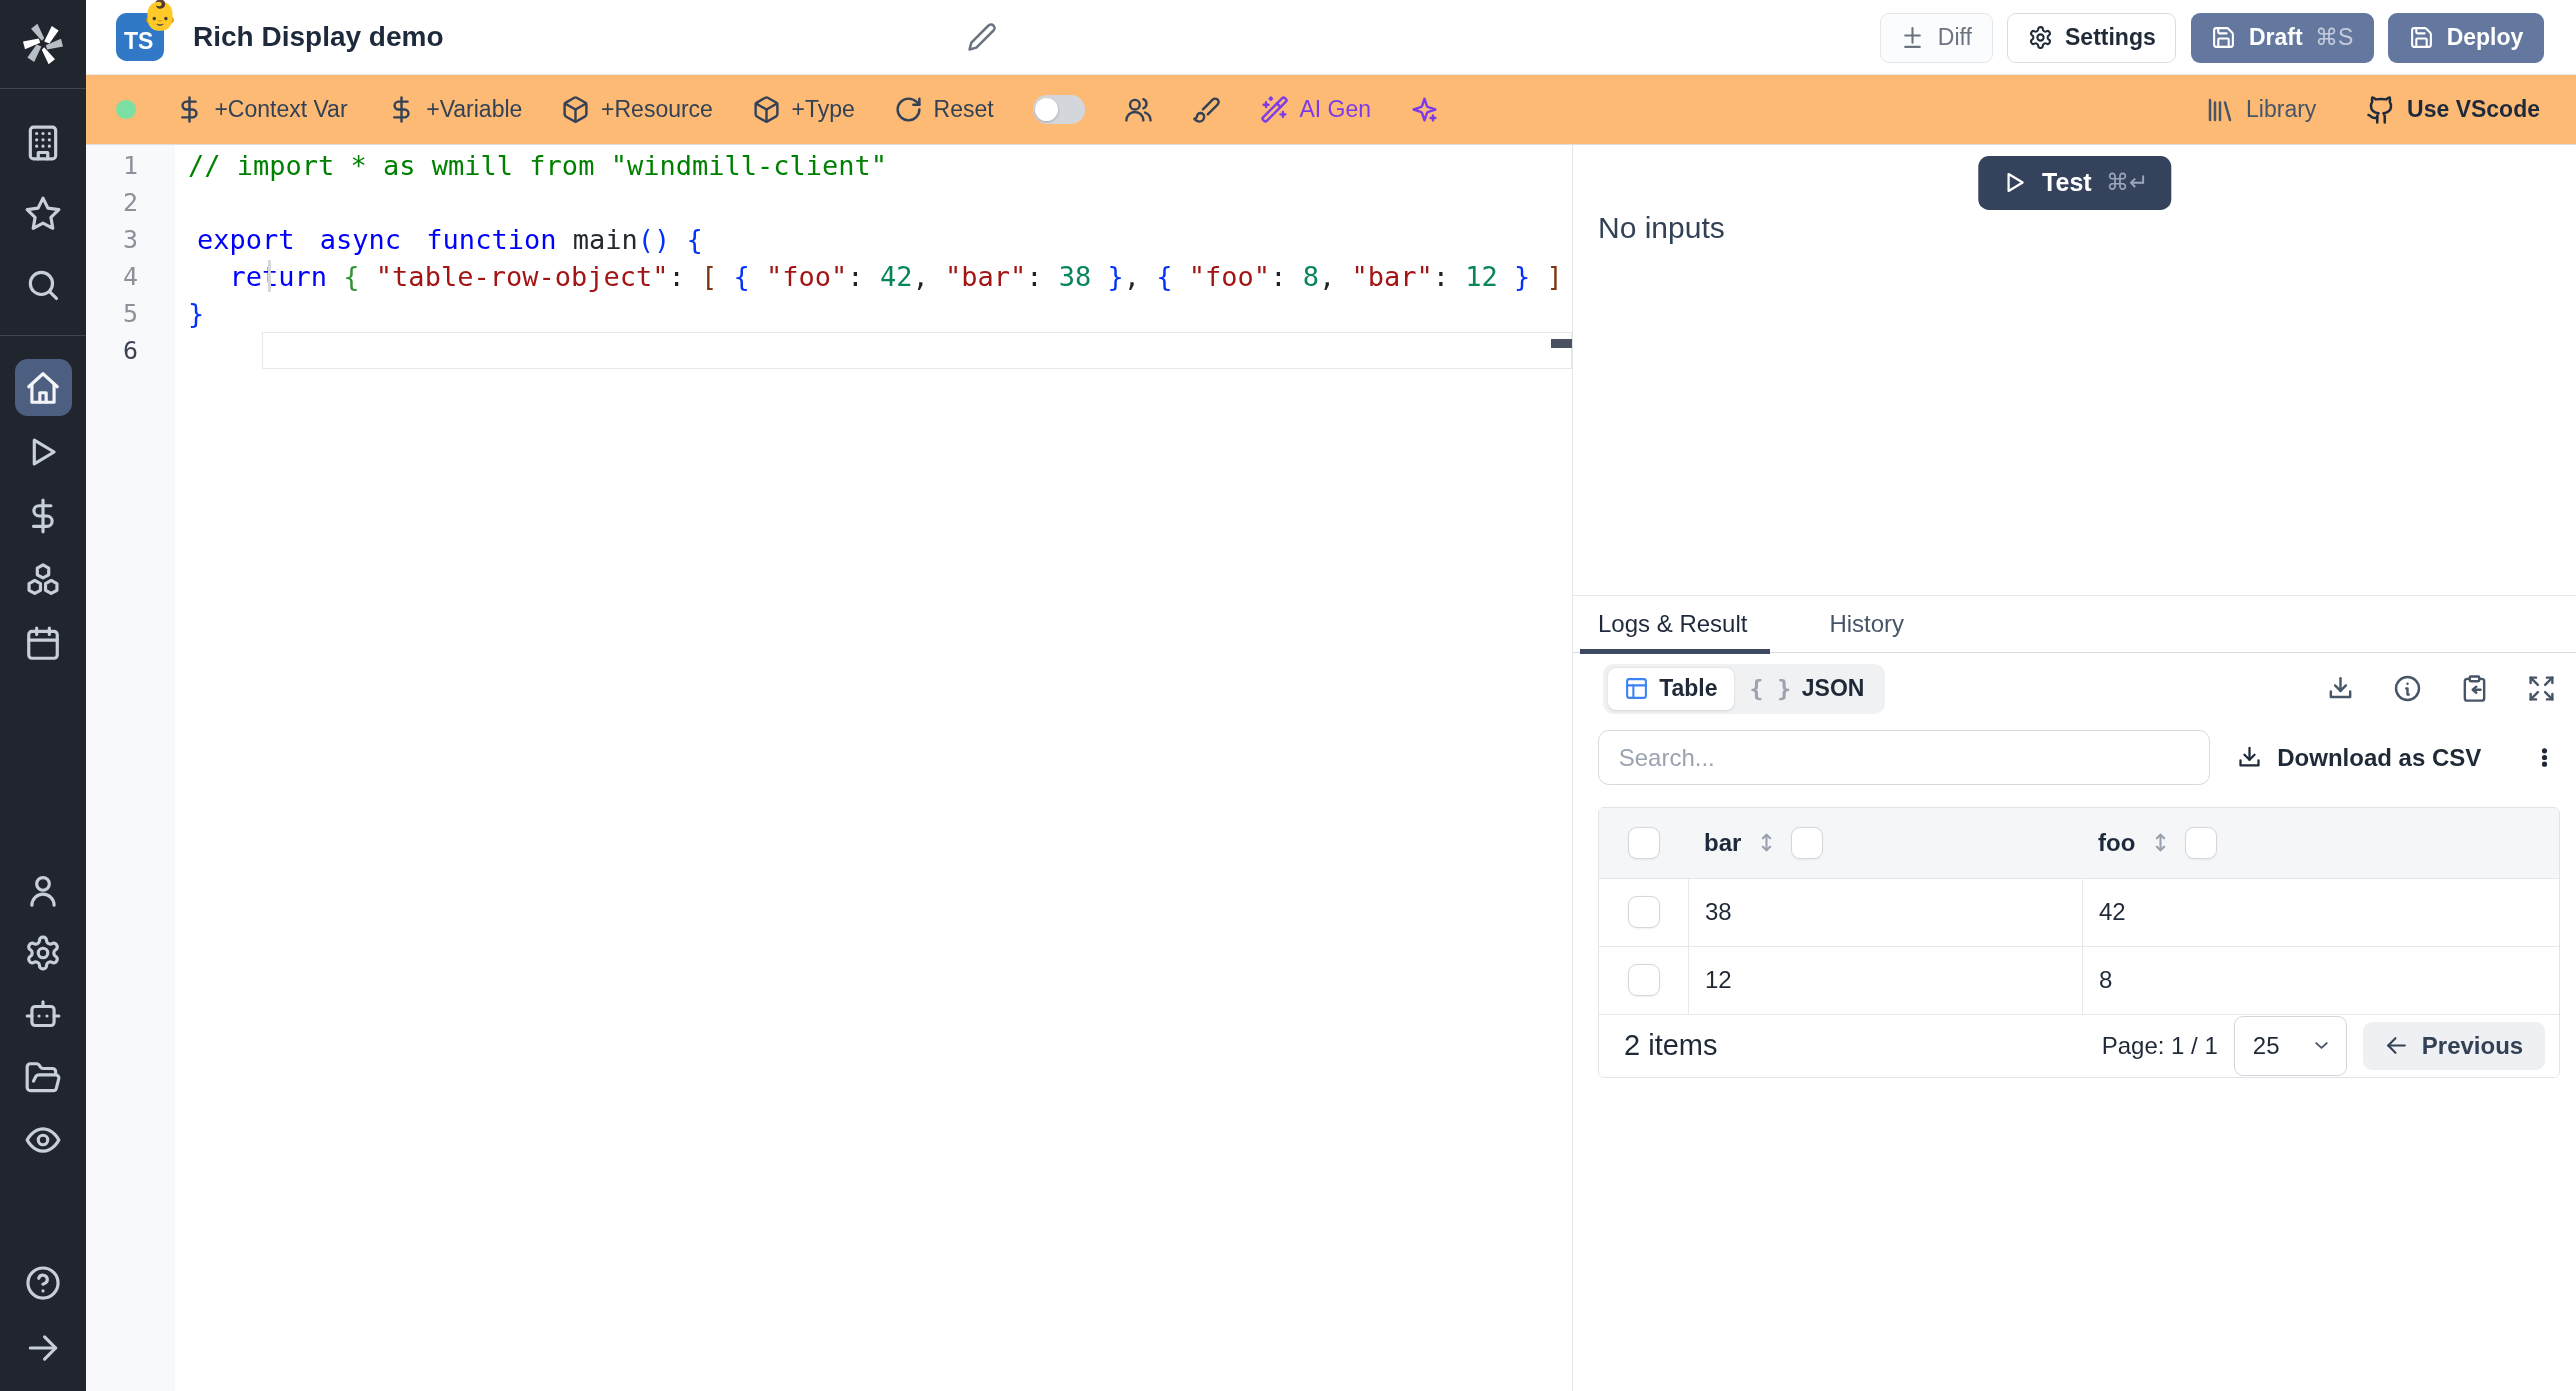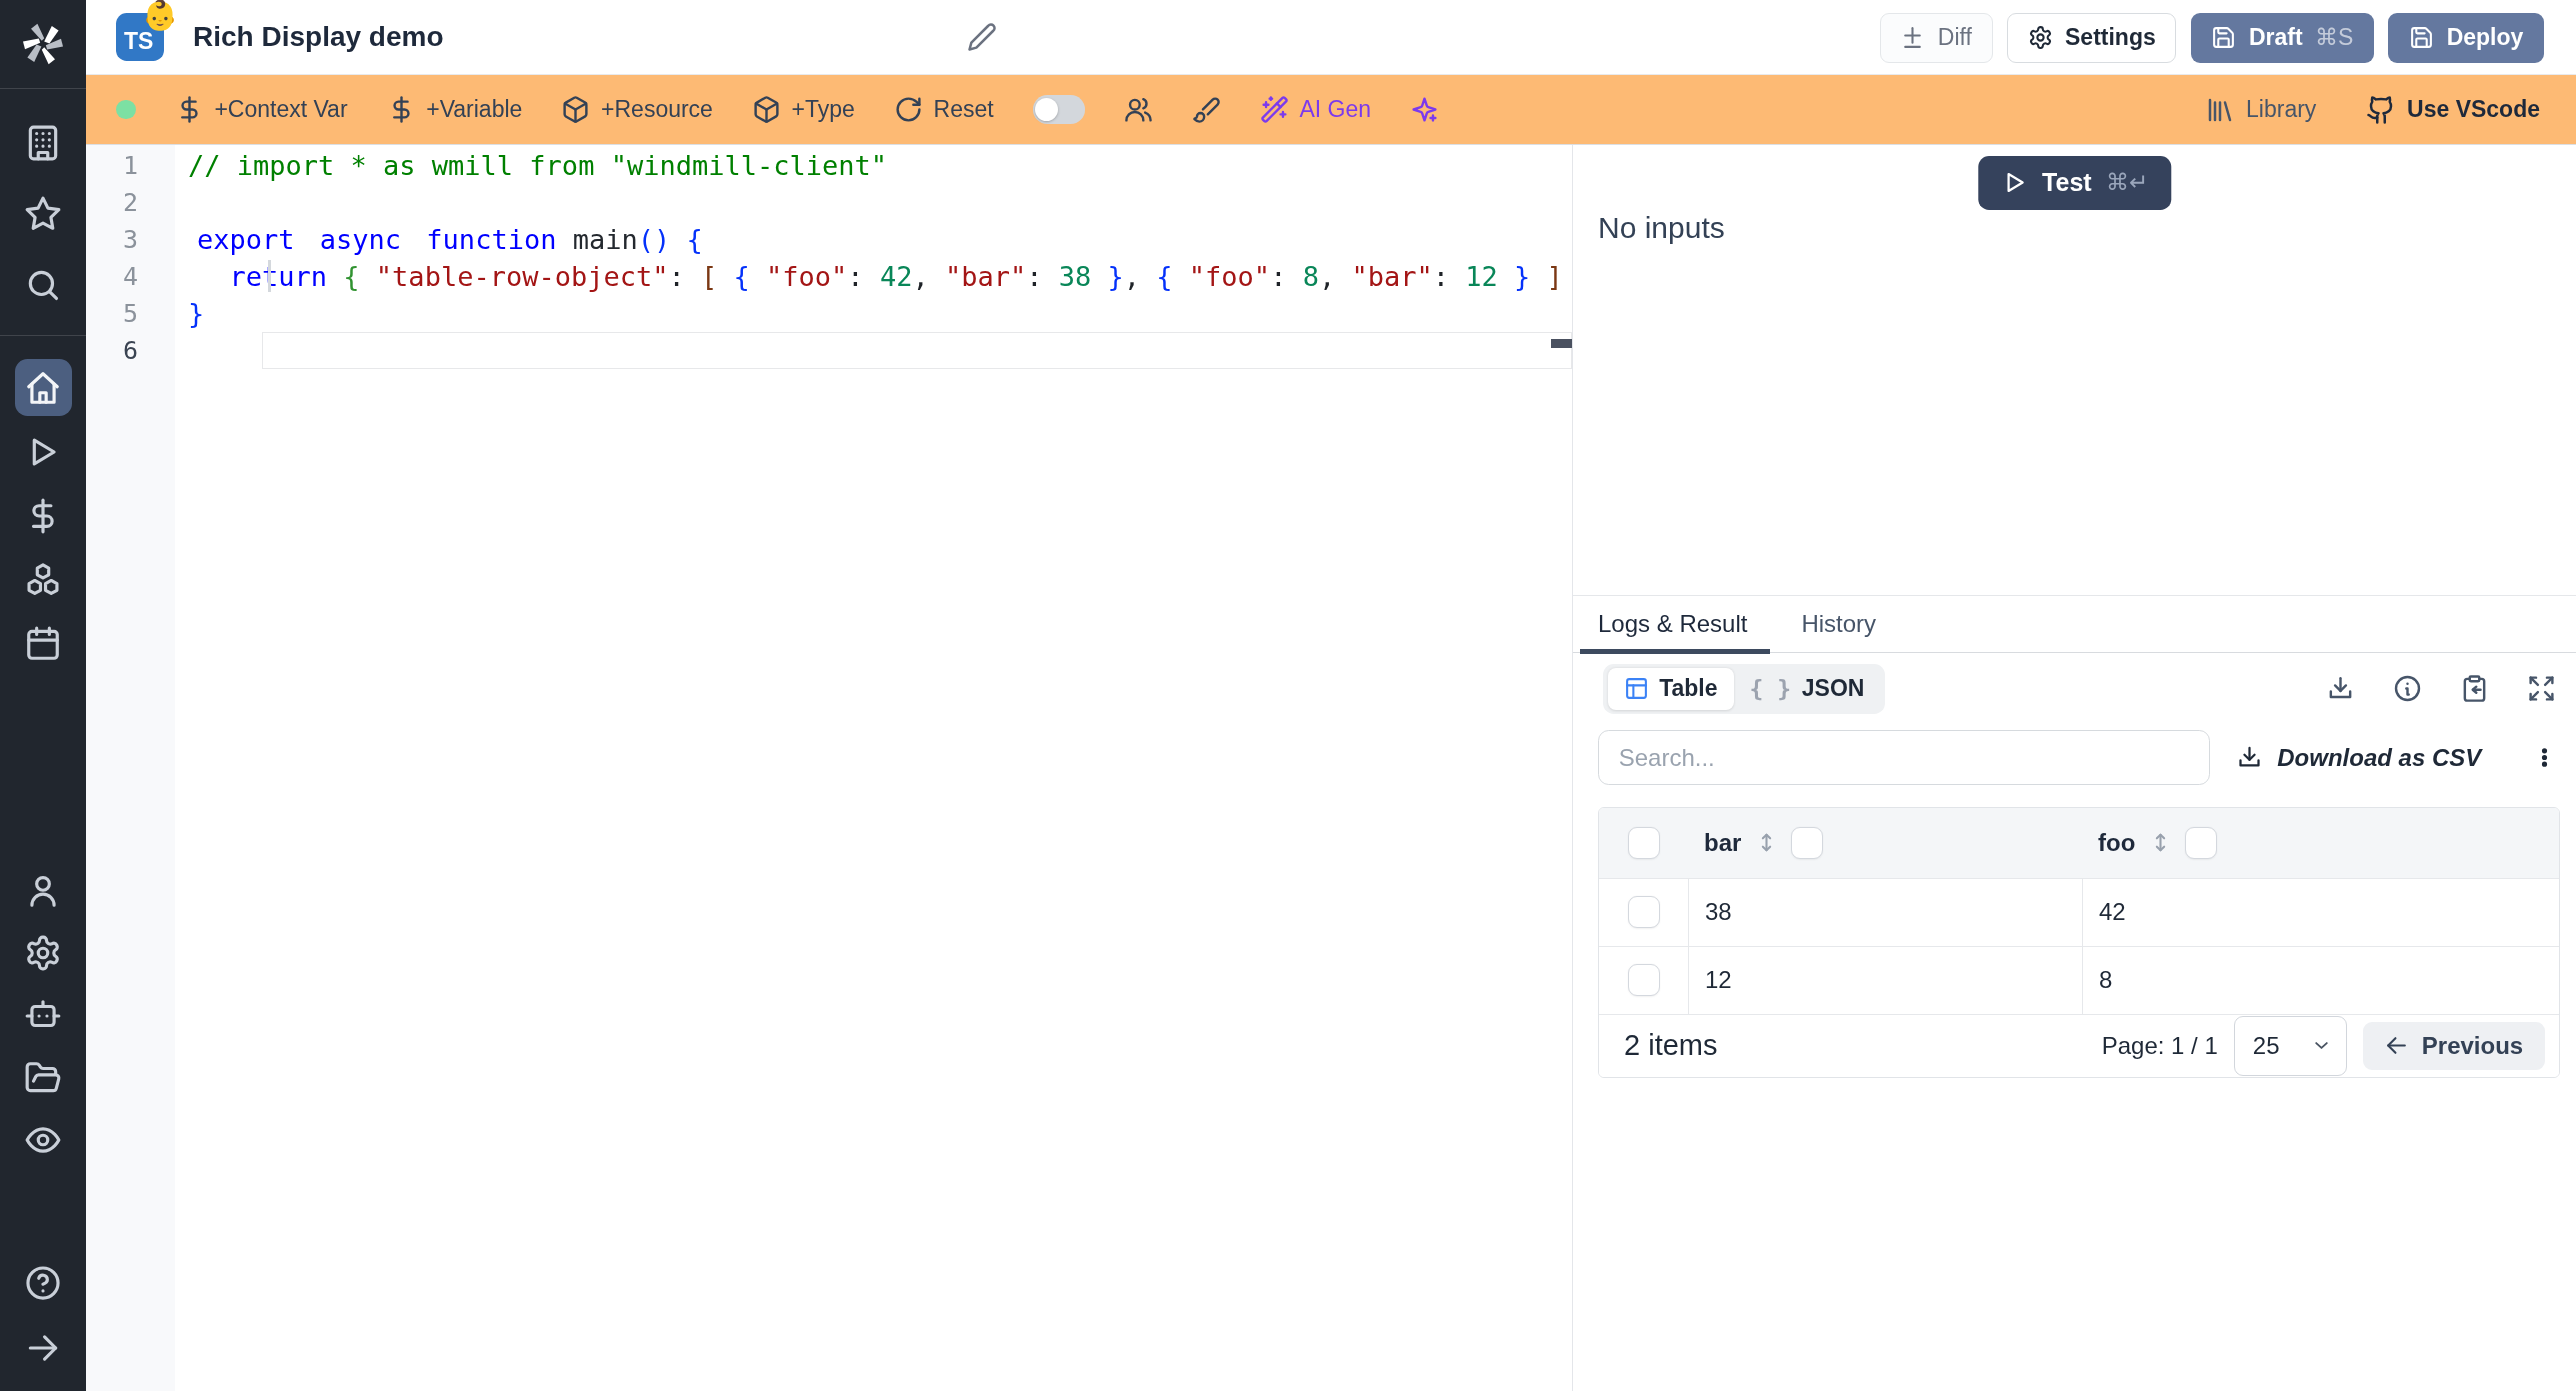--- a/index.html
+++ b/index.html
@@ -101,39 +101,39 @@
   .test-btn { position:absolute; top:10.7px; left:50%; transform:translateX(-50%);
     height:54px; padding:0 23px; border-radius:10.7px; background:var(--test-button,#35425c);
     color:#fff; display:flex; align-items:center; gap:14.3px; font-size:25px; font-weight:700; cursor:pointer; }
   .test-btn .i { width:27px; height:27px; }
   .test-btn .shortcut { color:#9aa6bb; font-weight:500; font-size:23px; }
   .no-inputs { position:absolute; left:25px; top:66px; font-size:30px; color:#334155; }
 
   
   .result-area { flex:1; border-top:1.8px solid #e5e7ea; display:flex; flex-direction:column; min-height:0; }
   .tabs { height:57px; flex:none; border-bottom:1.8px solid #d8dbdf; display:flex; align-items:center;
-    padding-left:25px; gap:54px; }
+    padding-left:25px; gap:82px; }
   .tab { font-size:24px; color:#475569; cursor:pointer; height:100%; display:flex; align-items:center; position:relative; }
   .tab.active { color:#1e293b; font-weight:500; }
   .tab.active::after { content:""; position:absolute; left:-18px; right:-23px; bottom:-1.8px; height:4.5px;
     background:var(--tab-underline,#3d4a5f); }
   .controls-row { margin-top:10.7px; padding:0 19.7px 0 30px; display:flex; align-items:center; }
   .segmented { background:#eff1f3; border-radius:10.7px; padding:4.5px; display:flex; align-items:center; }
   .seg-btn { display:flex; align-items:center; gap:10.7px; font-size:23px; font-weight:600; color:#1f2937;
     padding:7.2px 16px; border-radius:8px; cursor:pointer; }
   .seg-btn.active { background:#fff; box-shadow:0 0.9px 2.7px rgba(0,0,0,0.12); }
   .seg-btn .i { width:25px; height:25px; color:var(--table-icon,#3b82f6); }
   .seg-braces { font-family:"DejaVu Sans Mono", monospace; color:#9ca3af; font-weight:600; font-size:23px; }
   .mini-icons { margin-left:auto; display:flex; align-items:center; gap:38px; color:#475569; }
   .mini-icons .i { width:29px; height:29px; cursor:pointer; }
   .search-row { margin-top:16px; padding:0 19.7px 0 25px; display:flex; align-items:center; }
   .search-input { width:612px; height:55px; border:1.8px solid #d6dade; border-radius:10.7px;
     font-size:24px; padding:0 19.7px; color:#1f2937; outline:none; font-family:"Liberation Sans",sans-serif; }
   .search-input::placeholder { color:#9aa3af; }
-  .csv-group { margin-left:auto; display:flex; align-items:center; gap:52px;font-style:italic; }
+  .csv-group { margin-left:auto; display:flex; align-items:center; gap:52px; }
   .csv-btn { display:flex; align-items:center; gap:14.3px; font-size:24px; font-weight:600; color:#1f2937; cursor:pointer; }
   .csv-btn .i { width:27px; height:27px; }
   .kebab { width:23px; height:29px; color:#1f2937; cursor:pointer; }
 
   
   .result-table { margin:21.5px 16px 0 25px; border:1.8px solid #e1e4e8; border-radius:6px; overflow:hidden; }
   .t-row { display:grid; grid-template-columns:89px 394px 1fr; align-items:center; }
   .t-head { background:#f4f6f8; height:70px; }
   .t-body-row { height:68px; border-top:0.9px solid #e6e8eb; background:#fff; }
   .t-cell { padding-left:16px; font-size:24px; color:#1f2937; display:flex; align-items:center; gap:12.5px; height:100%; }

